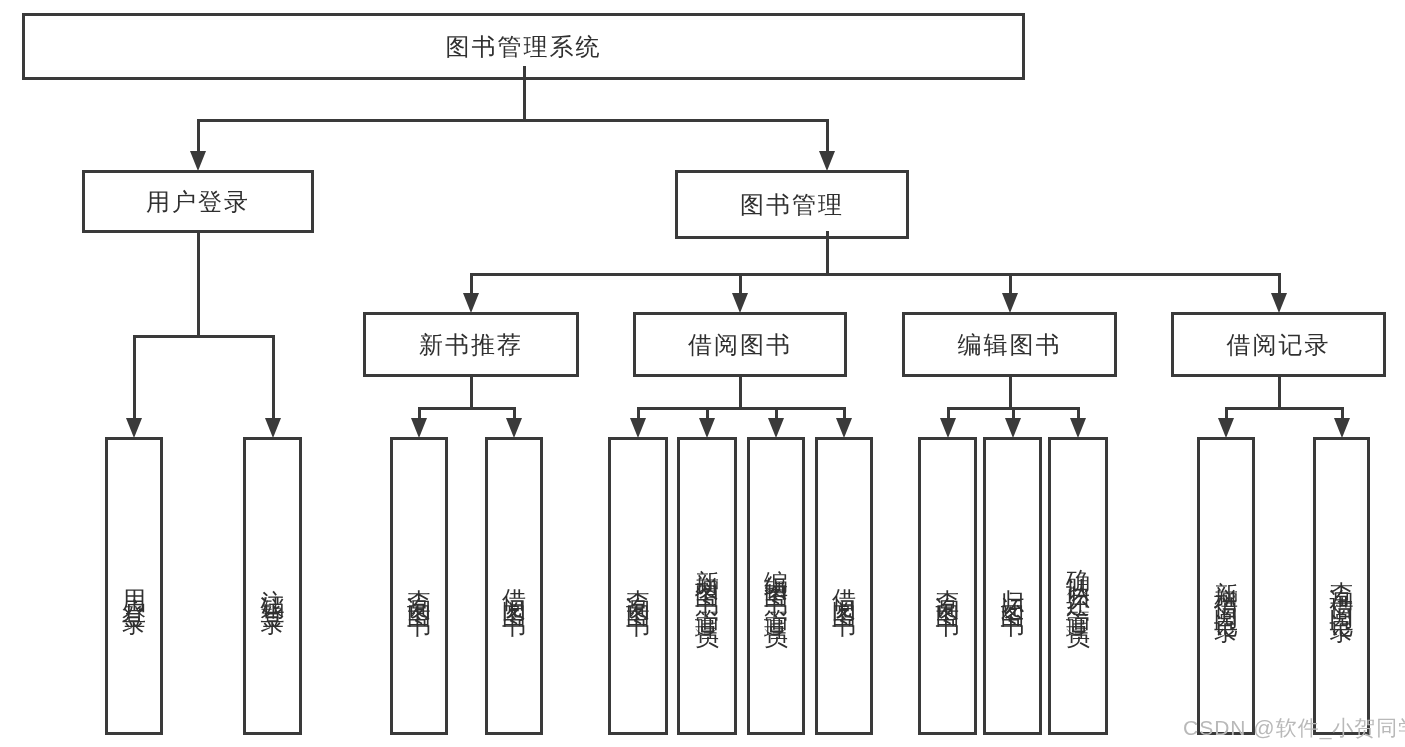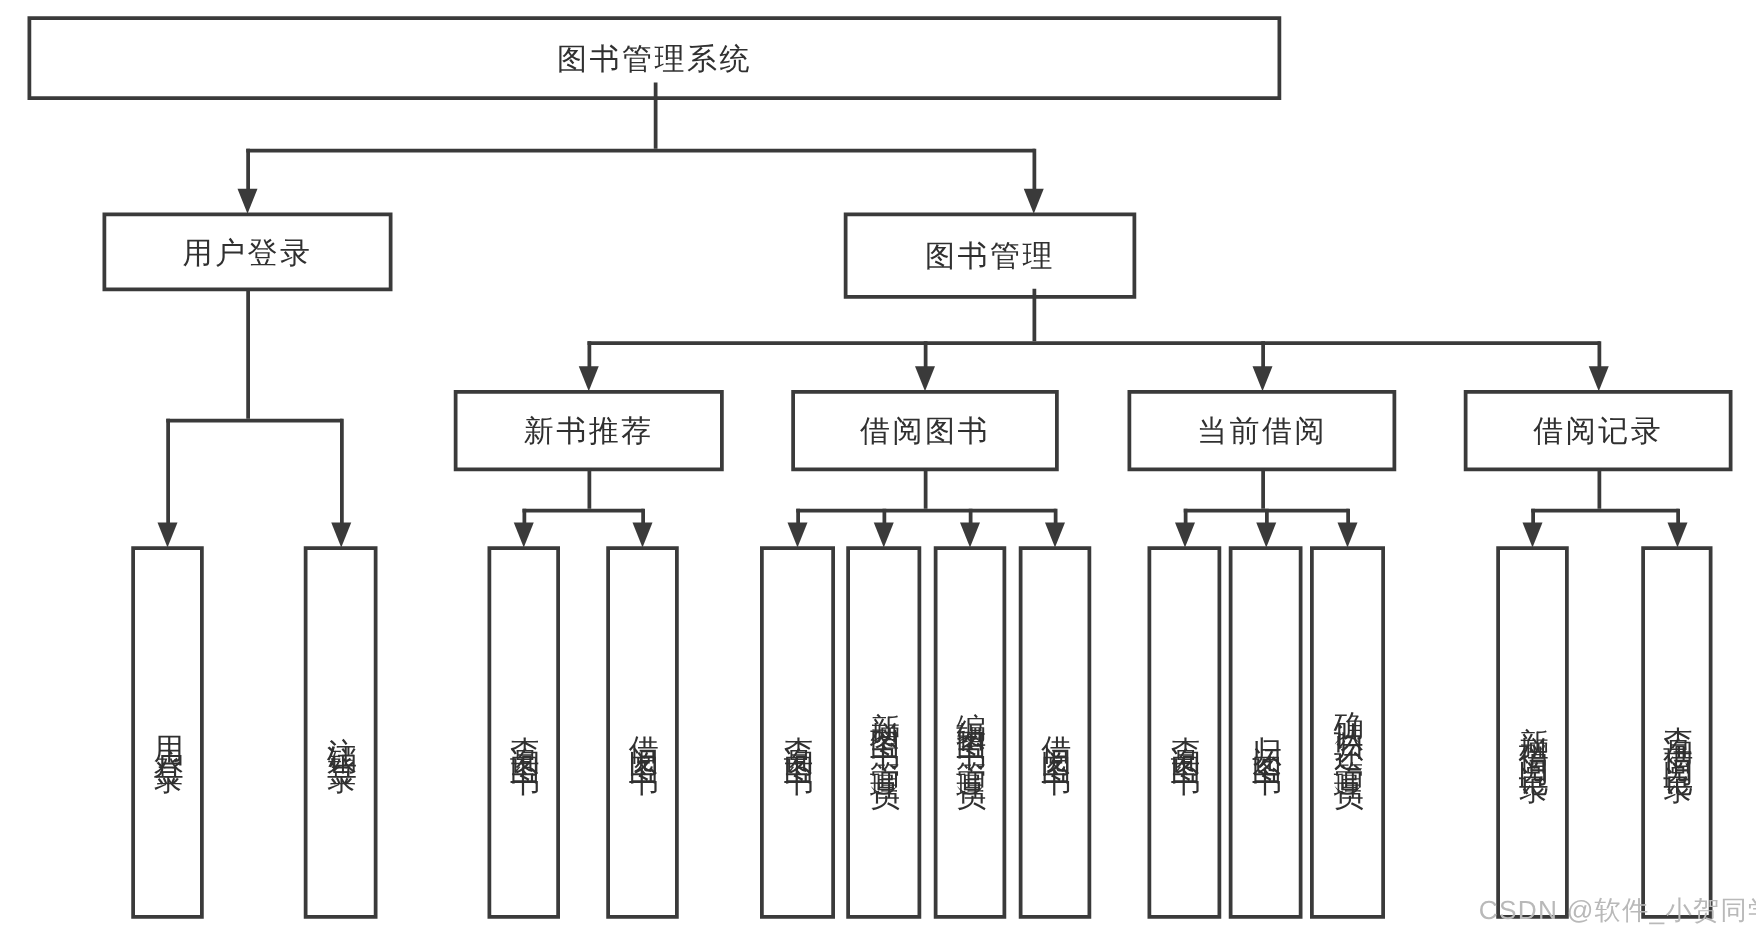--- a/index.html
+++ b/index.html
@@ -75,21 +75,21 @@
     <div class="node horiz" style="left: 675px; top: 170px; width: 234px; height: 69px;">
       <span class="label">图书管理</span>
     </div>
     <div class="node horiz" style="left: 363px; top: 312px; width: 216px; height: 65px;">
       <span class="label">新书推荐</span>
     </div>
     <div class="node horiz" style="left: 633px; top: 312px; width: 214px; height: 65px;">
       <span class="label">借阅图书</span>
     </div>
     <div class="node horiz" style="left: 902px; top: 312px; width: 215px; height: 65px;">
-      <span class="label">当前借阅</span>
+      <span class="label">编辑图书</span>
     </div>
     <div class="node horiz" style="left: 1171px; top: 312px; width: 215px; height: 65px;">
       <span class="label">借阅记录</span>
     </div>
     <div class="node vert" style="left: 105px; top: 437px; width: 58px; height: 298px;">
       <span class="label">用户登录</span>
     </div>
     <div class="node vert" style="left: 243px; top: 437px; width: 59px; height: 298px;">
       <span class="label">注销登录</span>
     </div>

